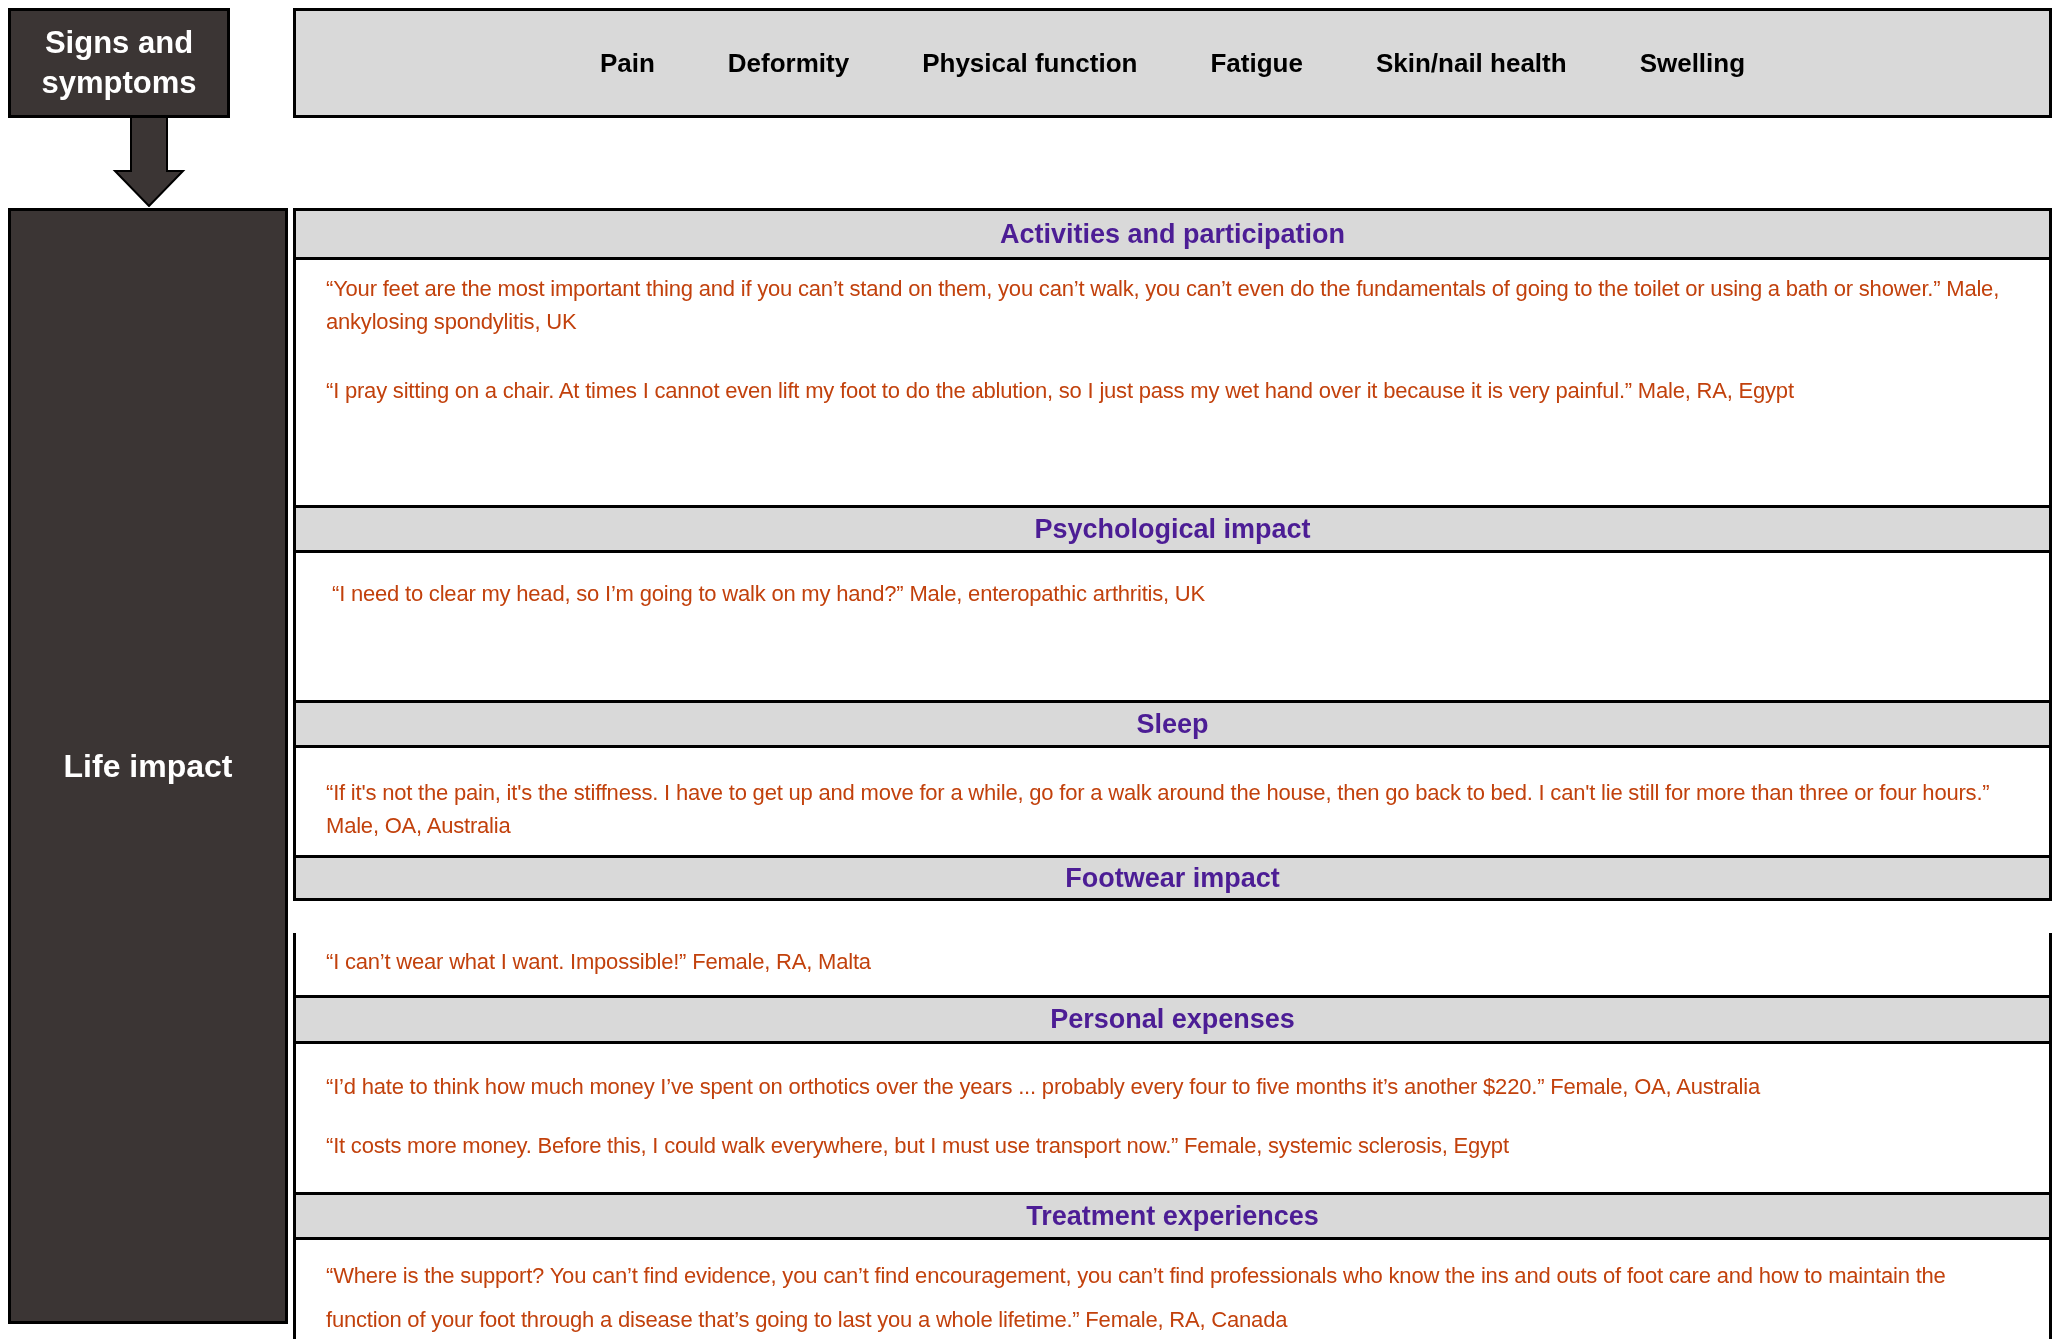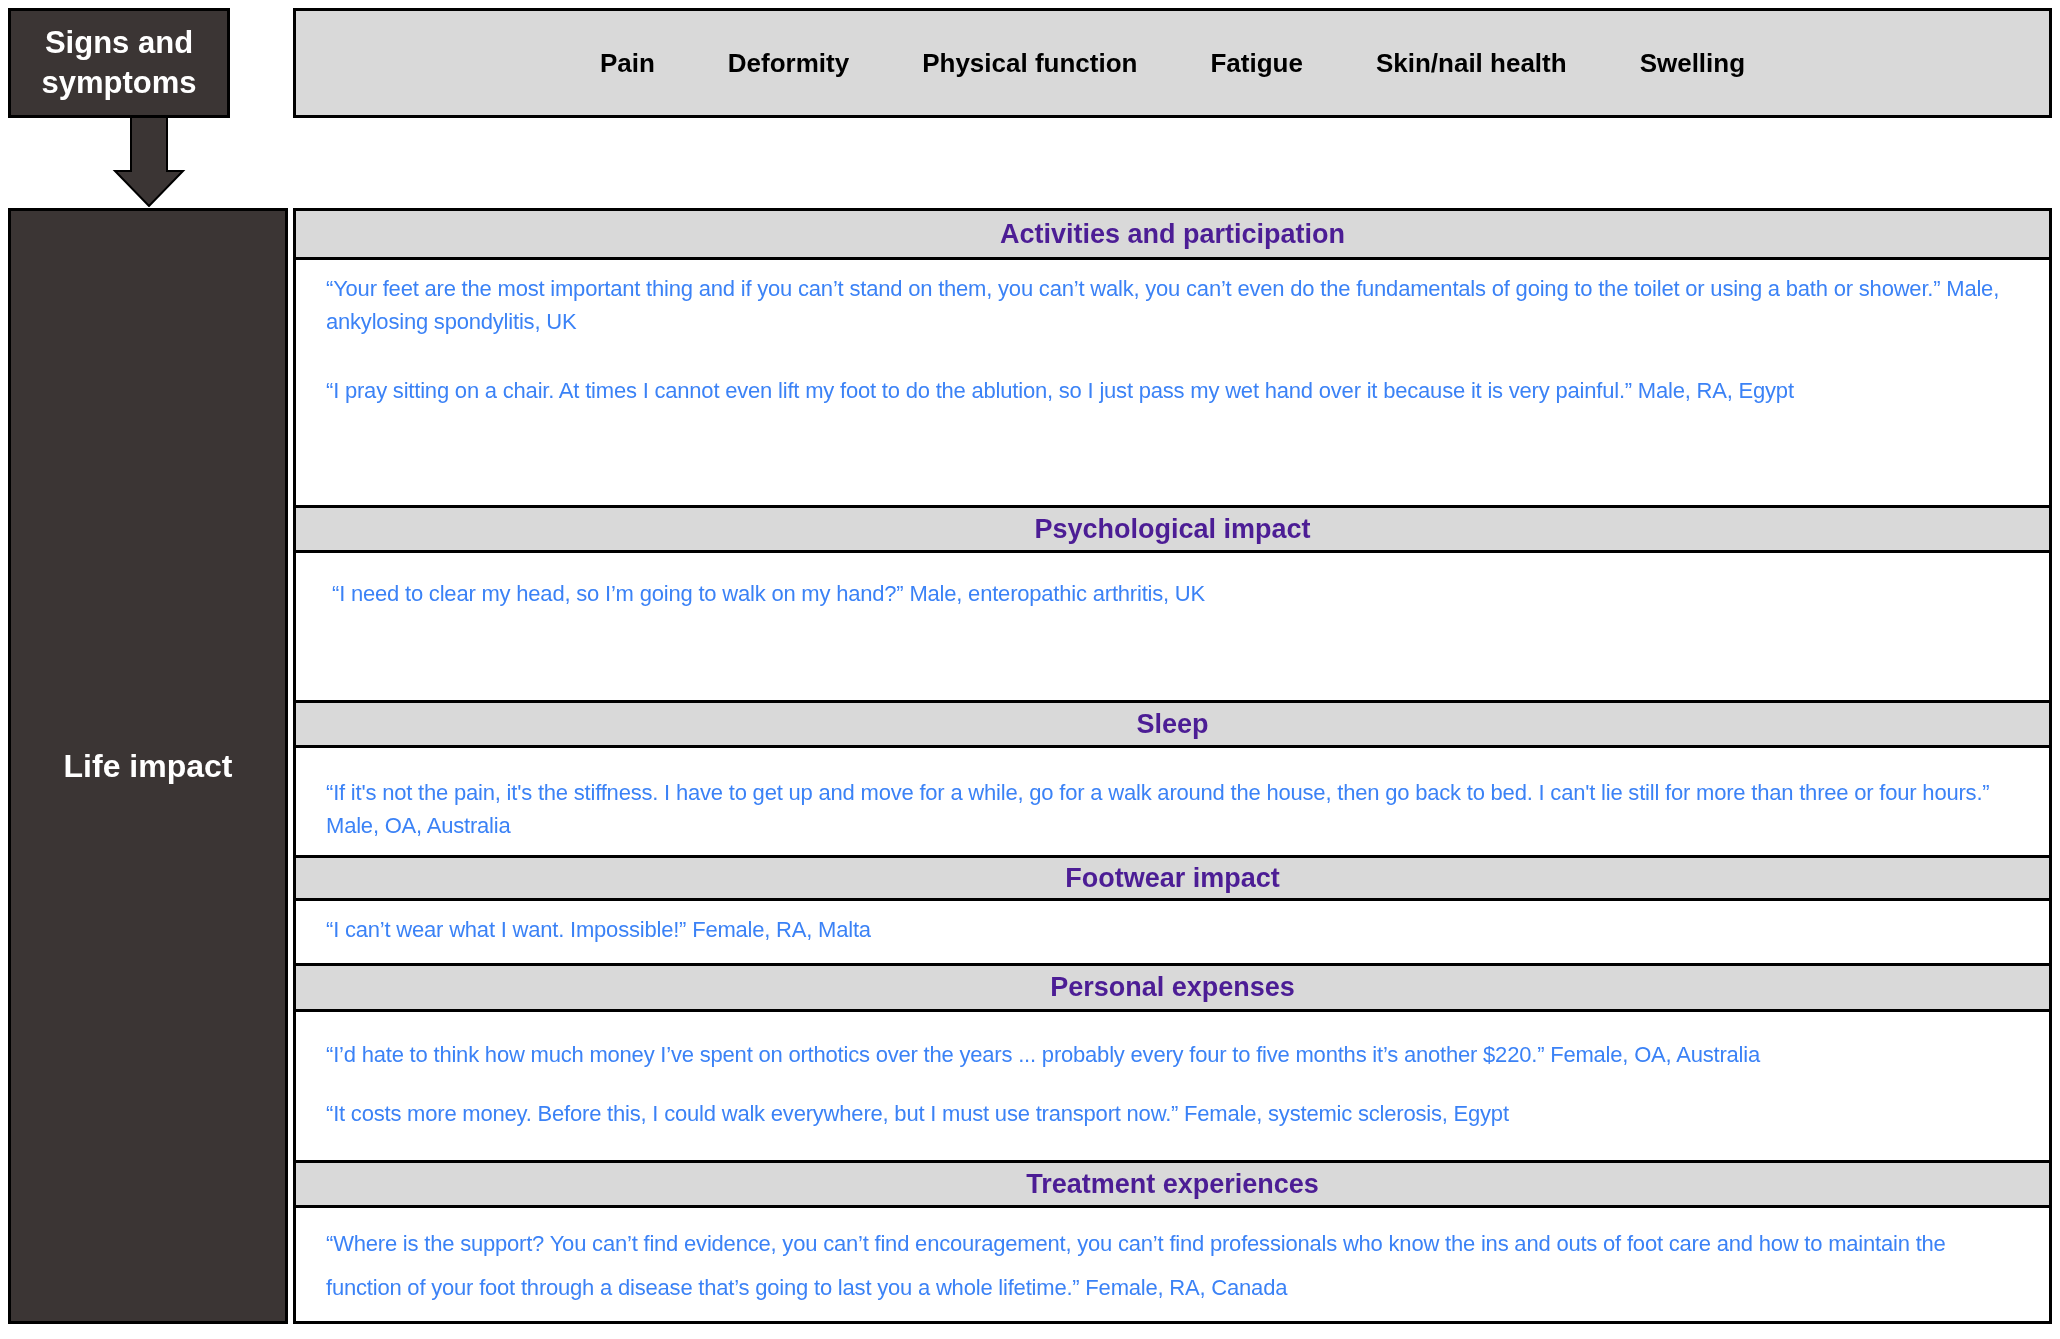--- a/index.html
+++ b/index.html
@@ -45,27 +45,27 @@
     font-weight: bold; font-size: 27px; color: #4c1d95;
     flex: none;
   }
   .sec-body {
     background: #fff; border-left: 3px solid #000; border-right: 3px solid #000;
     flex: none; overflow: hidden;
     padding-left: 30px; padding-right: 22px;
   }
   .sec-body.last { border-bottom: 3px solid #000; }
   .quote {
-    font-size: 22px; line-height: 33px; letter-spacing: -0.2px; color: #3b82f6;
+    font-size: 22px; line-height: 33px; letter-spacing: -0.2px; color: #c2410c;
   }
 
   .h1 { height: 52px; } .b1 { height: 245px; padding-top: 12px; }
   .h2 { height: 48px; } .b2 { height: 147px; padding-top: 24px; padding-left: 36px; }
   .h3 { height: 48px; } .b3 { height: 107px; padding-top: 28px; }
-  .h4 { height: 46px; } .b4 { height: 62px;  padding-top: 12px; }
+  .h4 { height: 46px; } .b4 { height: 62px;  padding-top: 12px; margin-top: 32px; }
   .h5 { height: 49px; } .b5 { height: 148px; padding-top: 26px; }
   .h6 { height: 48px; } .b6 { height: 116px; padding-top: 14px; }
   .b1 .quote + .quote { margin-top: 36px; }
   .b2 .quote + .quote { margin-top: 26px; }
   .b5 .quote + .quote { margin-top: 26px; }
   .b6 .quote { line-height: 44px; }
 </style>
 </head>
 <body>
 

